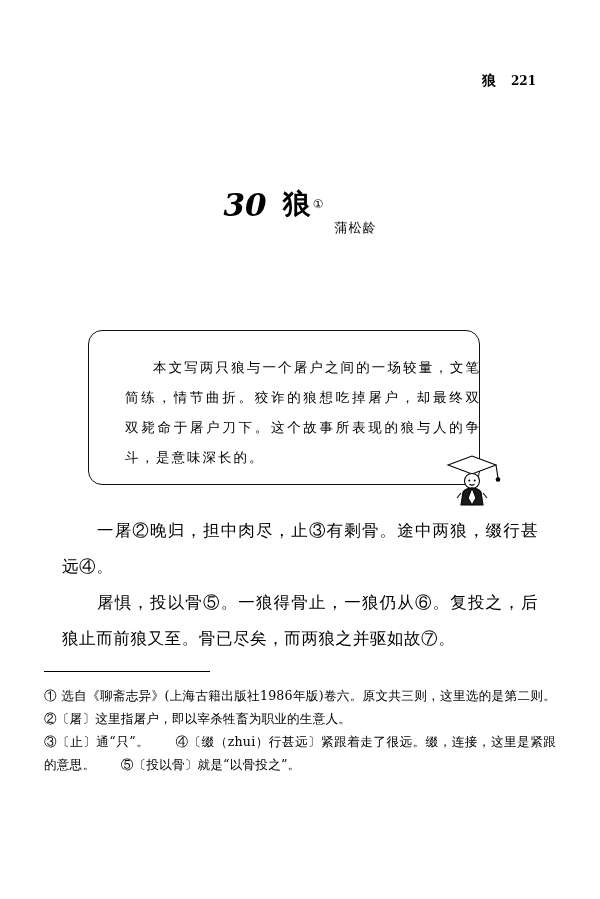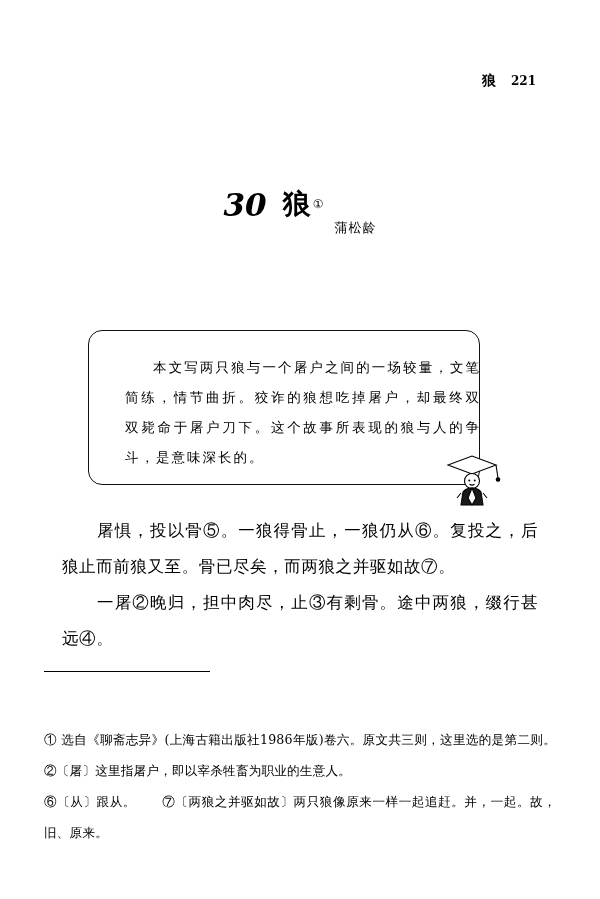--- a/index.html
+++ b/index.html
@@ -141,24 +141,24 @@
     top: 671px;
     width: 166px;
     height: 1px;
     background: #000;
   }
 
   
   .footnotes {
     position: absolute;
     left: 44px;
-    top: 724px;
+    top: 684px;
     width: 512px;
     font-size: 12.6px;
-    line-height: 31px;
+    line-height: 23px;
     letter-spacing: 0.2px;
     text-align: justify;
   }
   .footnotes p {
     margin: 0;
   }
 </style>
 </head>
 <body>
 
@@ -194,24 +194,24 @@
       <path d="M27.5,36.2 Q30,38 32.5,36.2"></path>
 
       <path d="M19,57 L21,44 Q24,40 30,40 Q36,40 39,44 L41,57 Z" fill="#1a1a1a"></path>
       <path d="M30,40 L26,50 L30,57 L34,50 Z" fill="#ffffff" stroke="#000"></path>
       <path d="M15,50 L19,45"></path>
       <path d="M45,50 L41,45"></path>
     </g>
   </svg>
 
   <div class="body-text">
+    <p>一屠②晚归，担中肉尽，止③有剩骨。途中两狼，缀行甚远④。</p>
     <p>屠惧，投以骨⑤。一狼得骨止，一狼仍从⑥。复投之，后狼止而前狼又至。骨已尽矣，而两狼之并驱如故⑦。</p>
-    <p>一屠②晚归，担中肉尽，止③有剩骨。途中两狼，缀行甚远④。</p>
   </div>
 
   <div class="fn-rule"></div>
 
   <div class="footnotes">
     <p>① 选自《聊斋志异》(上海古籍出版社1986年版)卷六。原文共三则，这里选的是第二则。　　②〔屠〕这里指屠户，即以宰杀牲畜为职业的生意人。</p>
-    <p>⑥〔从〕跟从。　　⑦〔两狼之并驱如故〕两只狼像原来一样一起追赶。并，一起。故，旧、原来。</p>
+    <p>③〔止〕通“只”。　　④〔缀（zhui）行甚远〕紧跟着走了很远。缀，连接，这里是紧跟的意思。　　⑤〔投以骨〕就是“以骨投之”。</p>
   </div>
 
 </div>
 
 </body></html>

